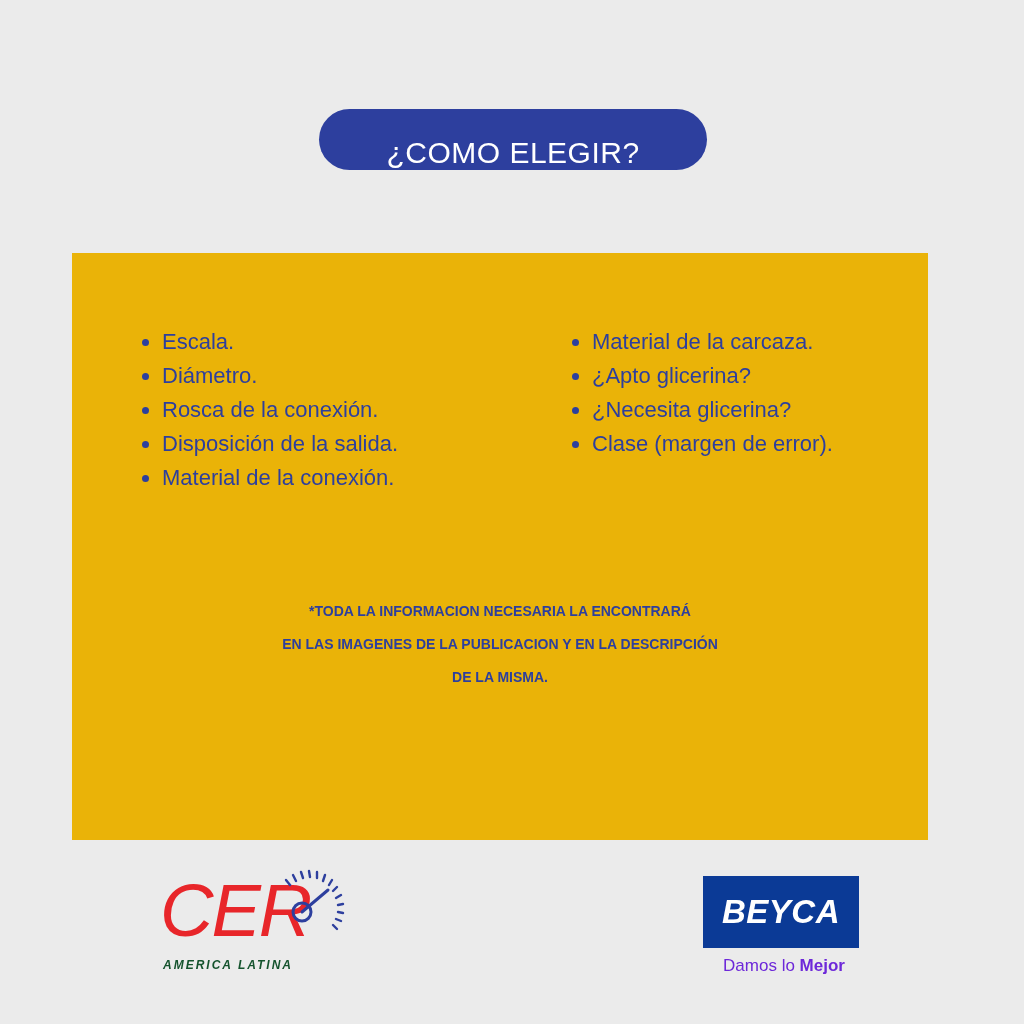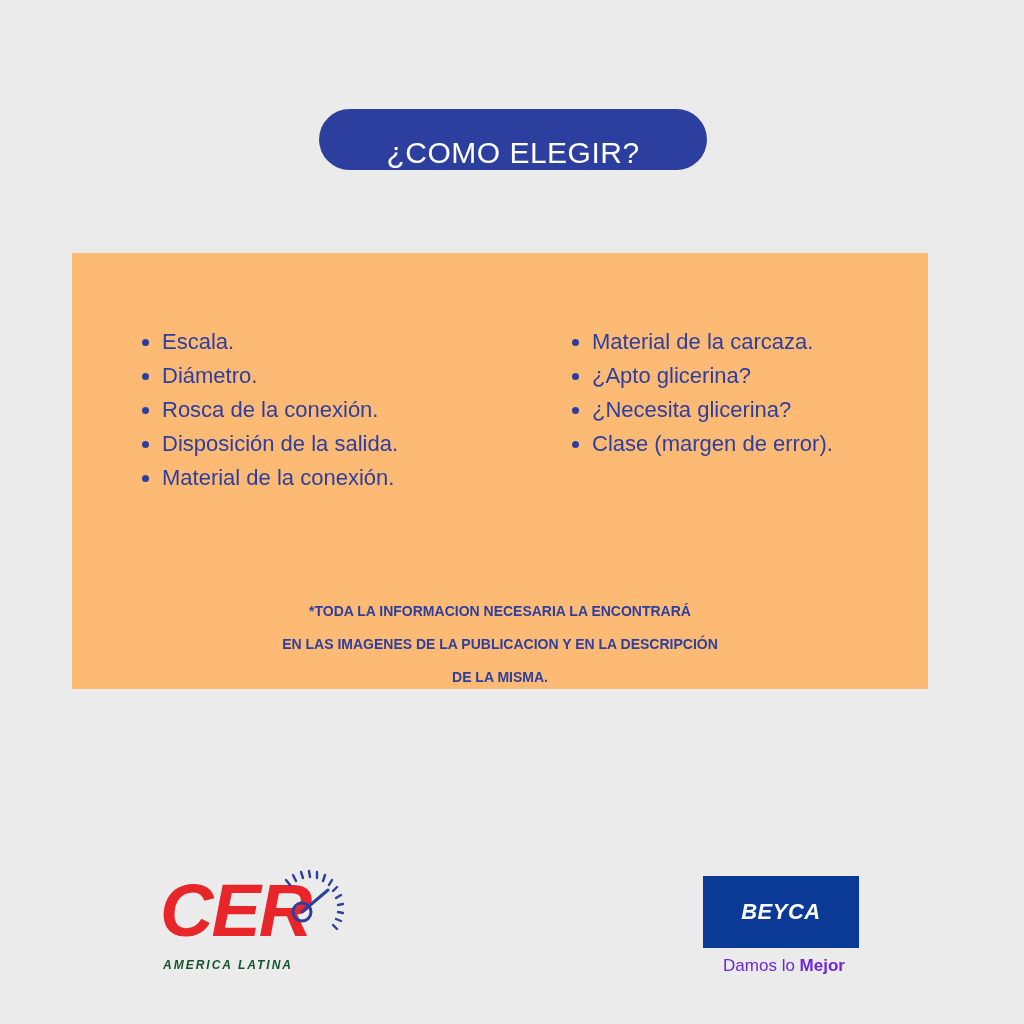--- a/index.html
+++ b/index.html
@@ -40,22 +40,22 @@
     font-weight: 400;
     white-space: nowrap;
   }
 
   
   .card {
     position: absolute;
     left: 72px;
     top: 253px;
     width: 856px;
-    height: 436px;
-    background: #fdba74;
+    height: 587px;
+    background: #eab308;
   }
 
   .lists {
     position: absolute;
     left: 0;
     top: 72px;
     width: 100%;
     display: flex;
     justify-content: flex-start;
   }
@@ -116,21 +116,21 @@
     left: 160px;
     top: 866px;
     width: 190px;
     height: 120px;
   }
   .cer-text {
     position: absolute;
     left: 0;
     top: 8px;
     font-size: 74px;
-    font-weight: bold;
+    font-weight: normal;
     font-style: italic;
     color: #e8262a;
     letter-spacing: -2px;
     line-height: 74px;
     font-family: "Liberation Sans", sans-serif;
   }
   .cer-sub {
     position: absolute;
     left: 3px;
     top: 92px;
@@ -161,21 +161,21 @@
     top: 0;
     width: 156px;
     height: 72px;
     background: #0b3a96;
     display: flex;
     align-items: center;
     justify-content: center;
   }
   .beyca-word {
     color: #ffffff;
-    font-size: 22px;
+    font-size: 33px;
     font-weight: bold;
     font-style: italic;
     letter-spacing: 0.5px;
   }
   .beyca-tag {
     position: absolute;
     left: 6px;
     top: 80px;
     width: 150px;
     text-align: center;

